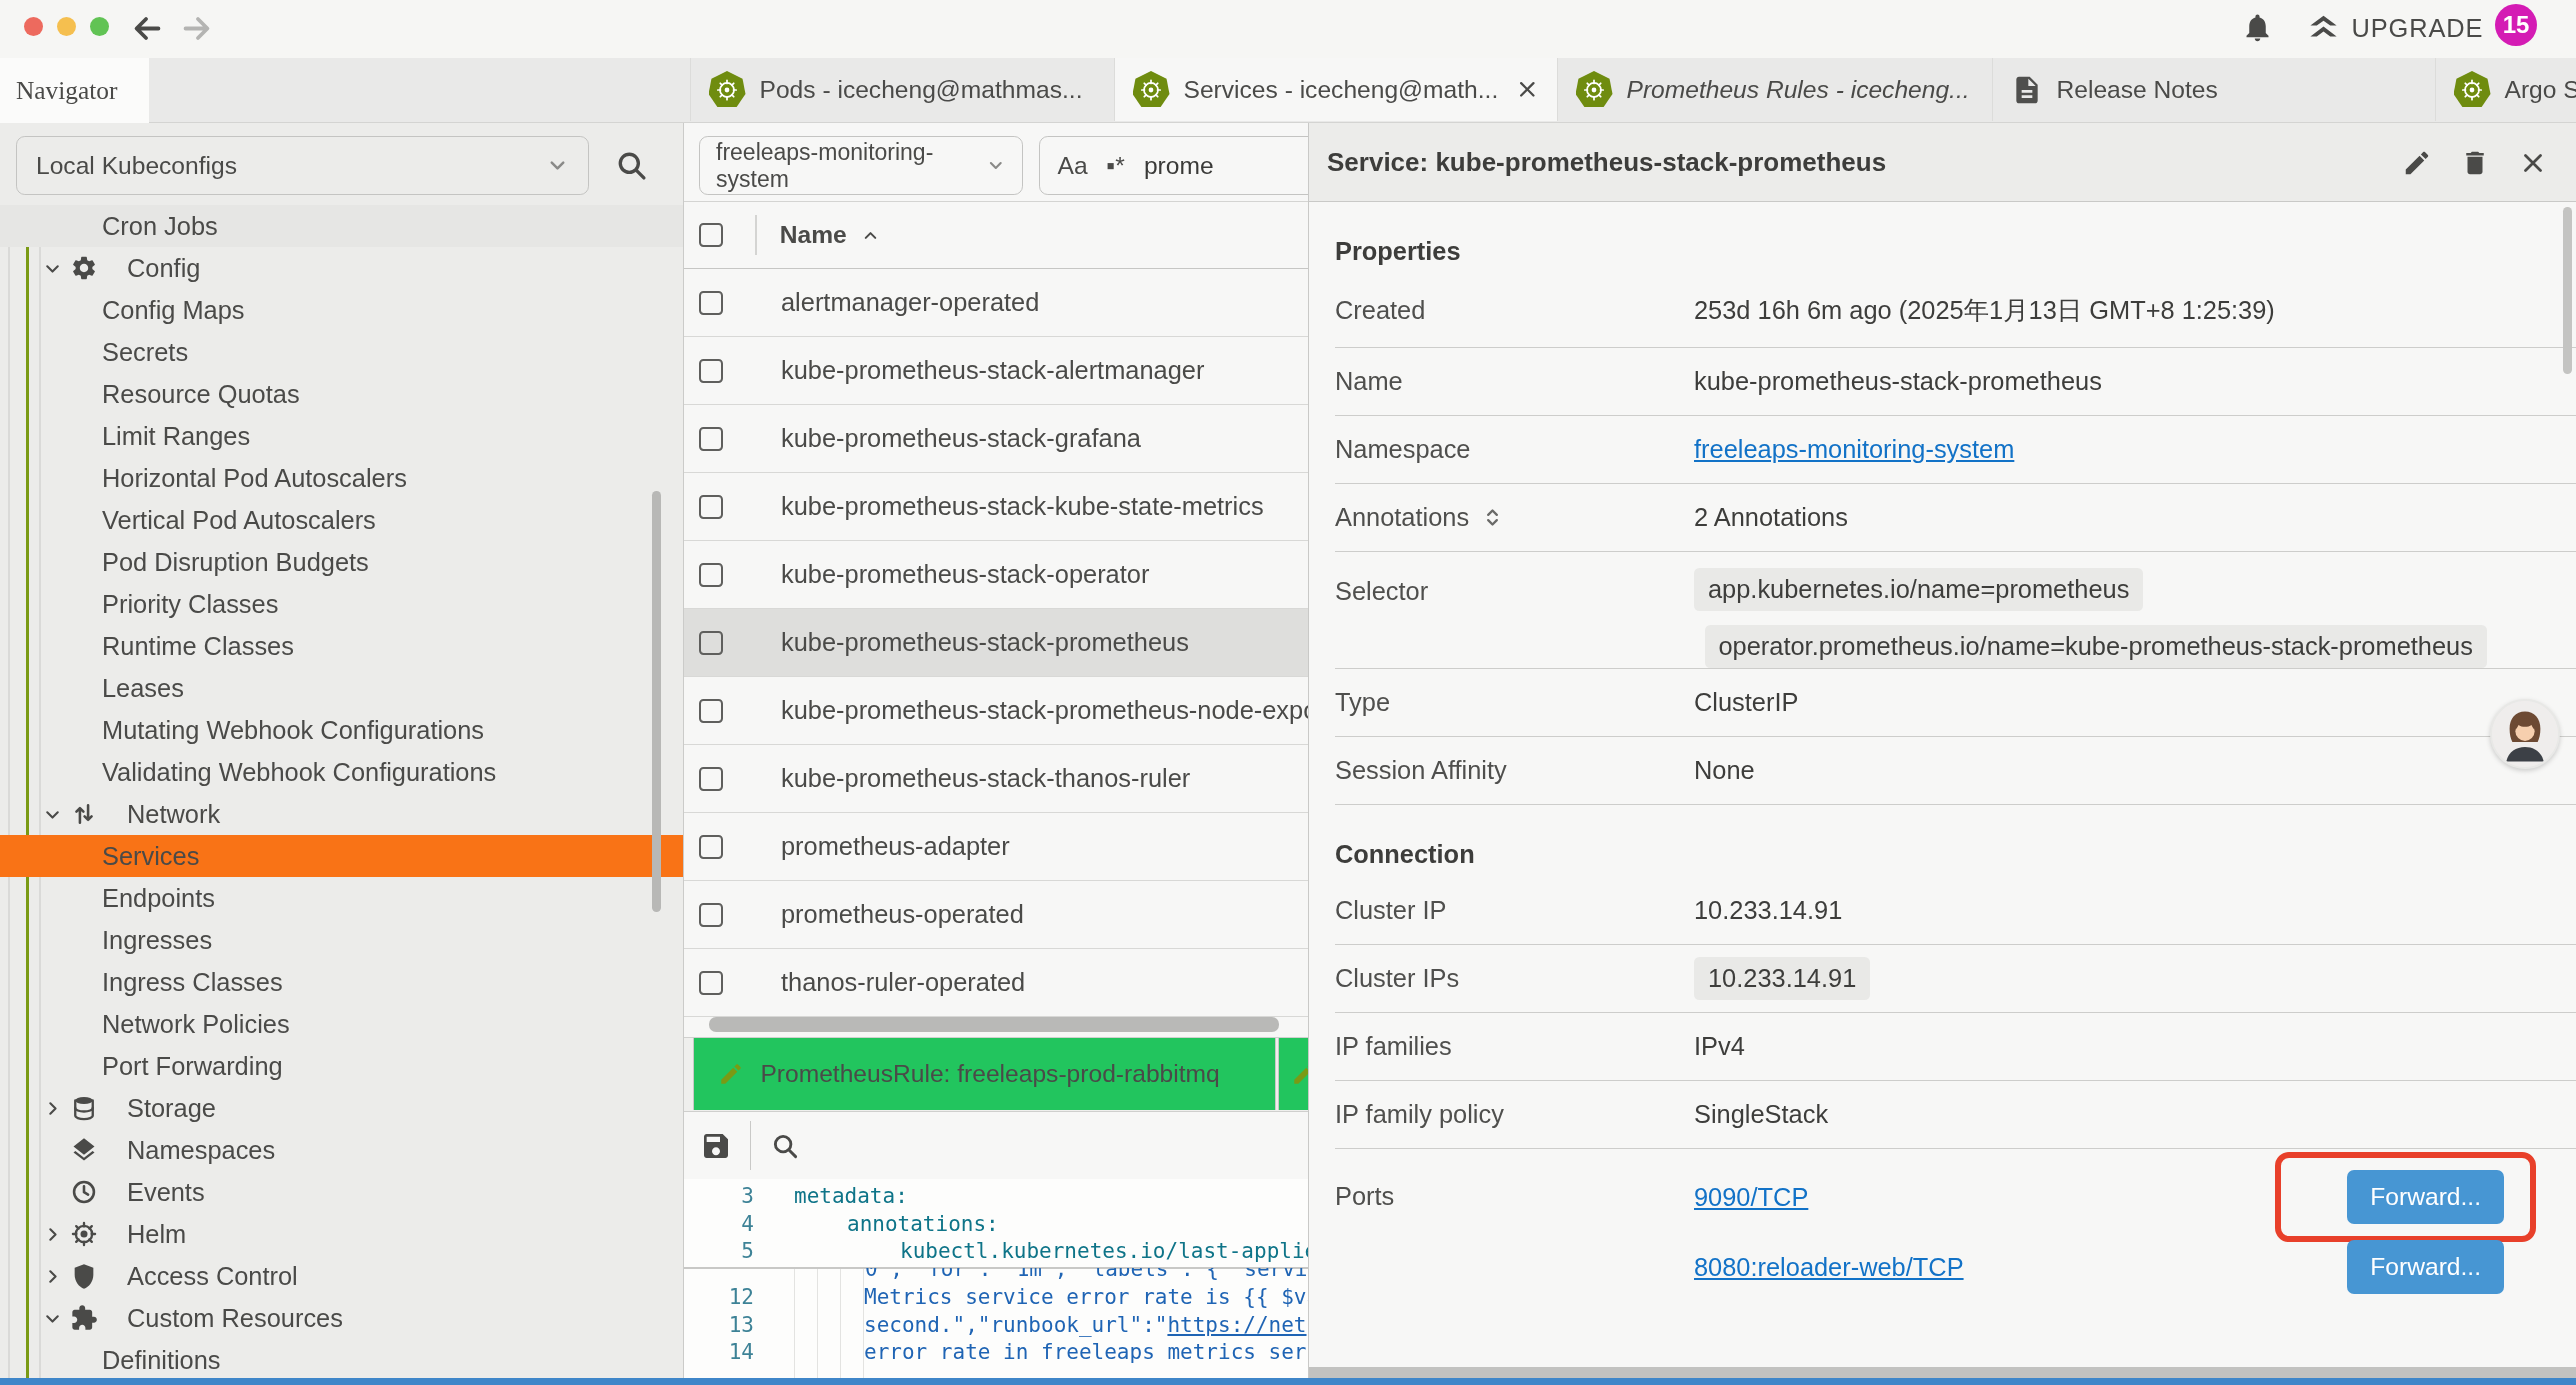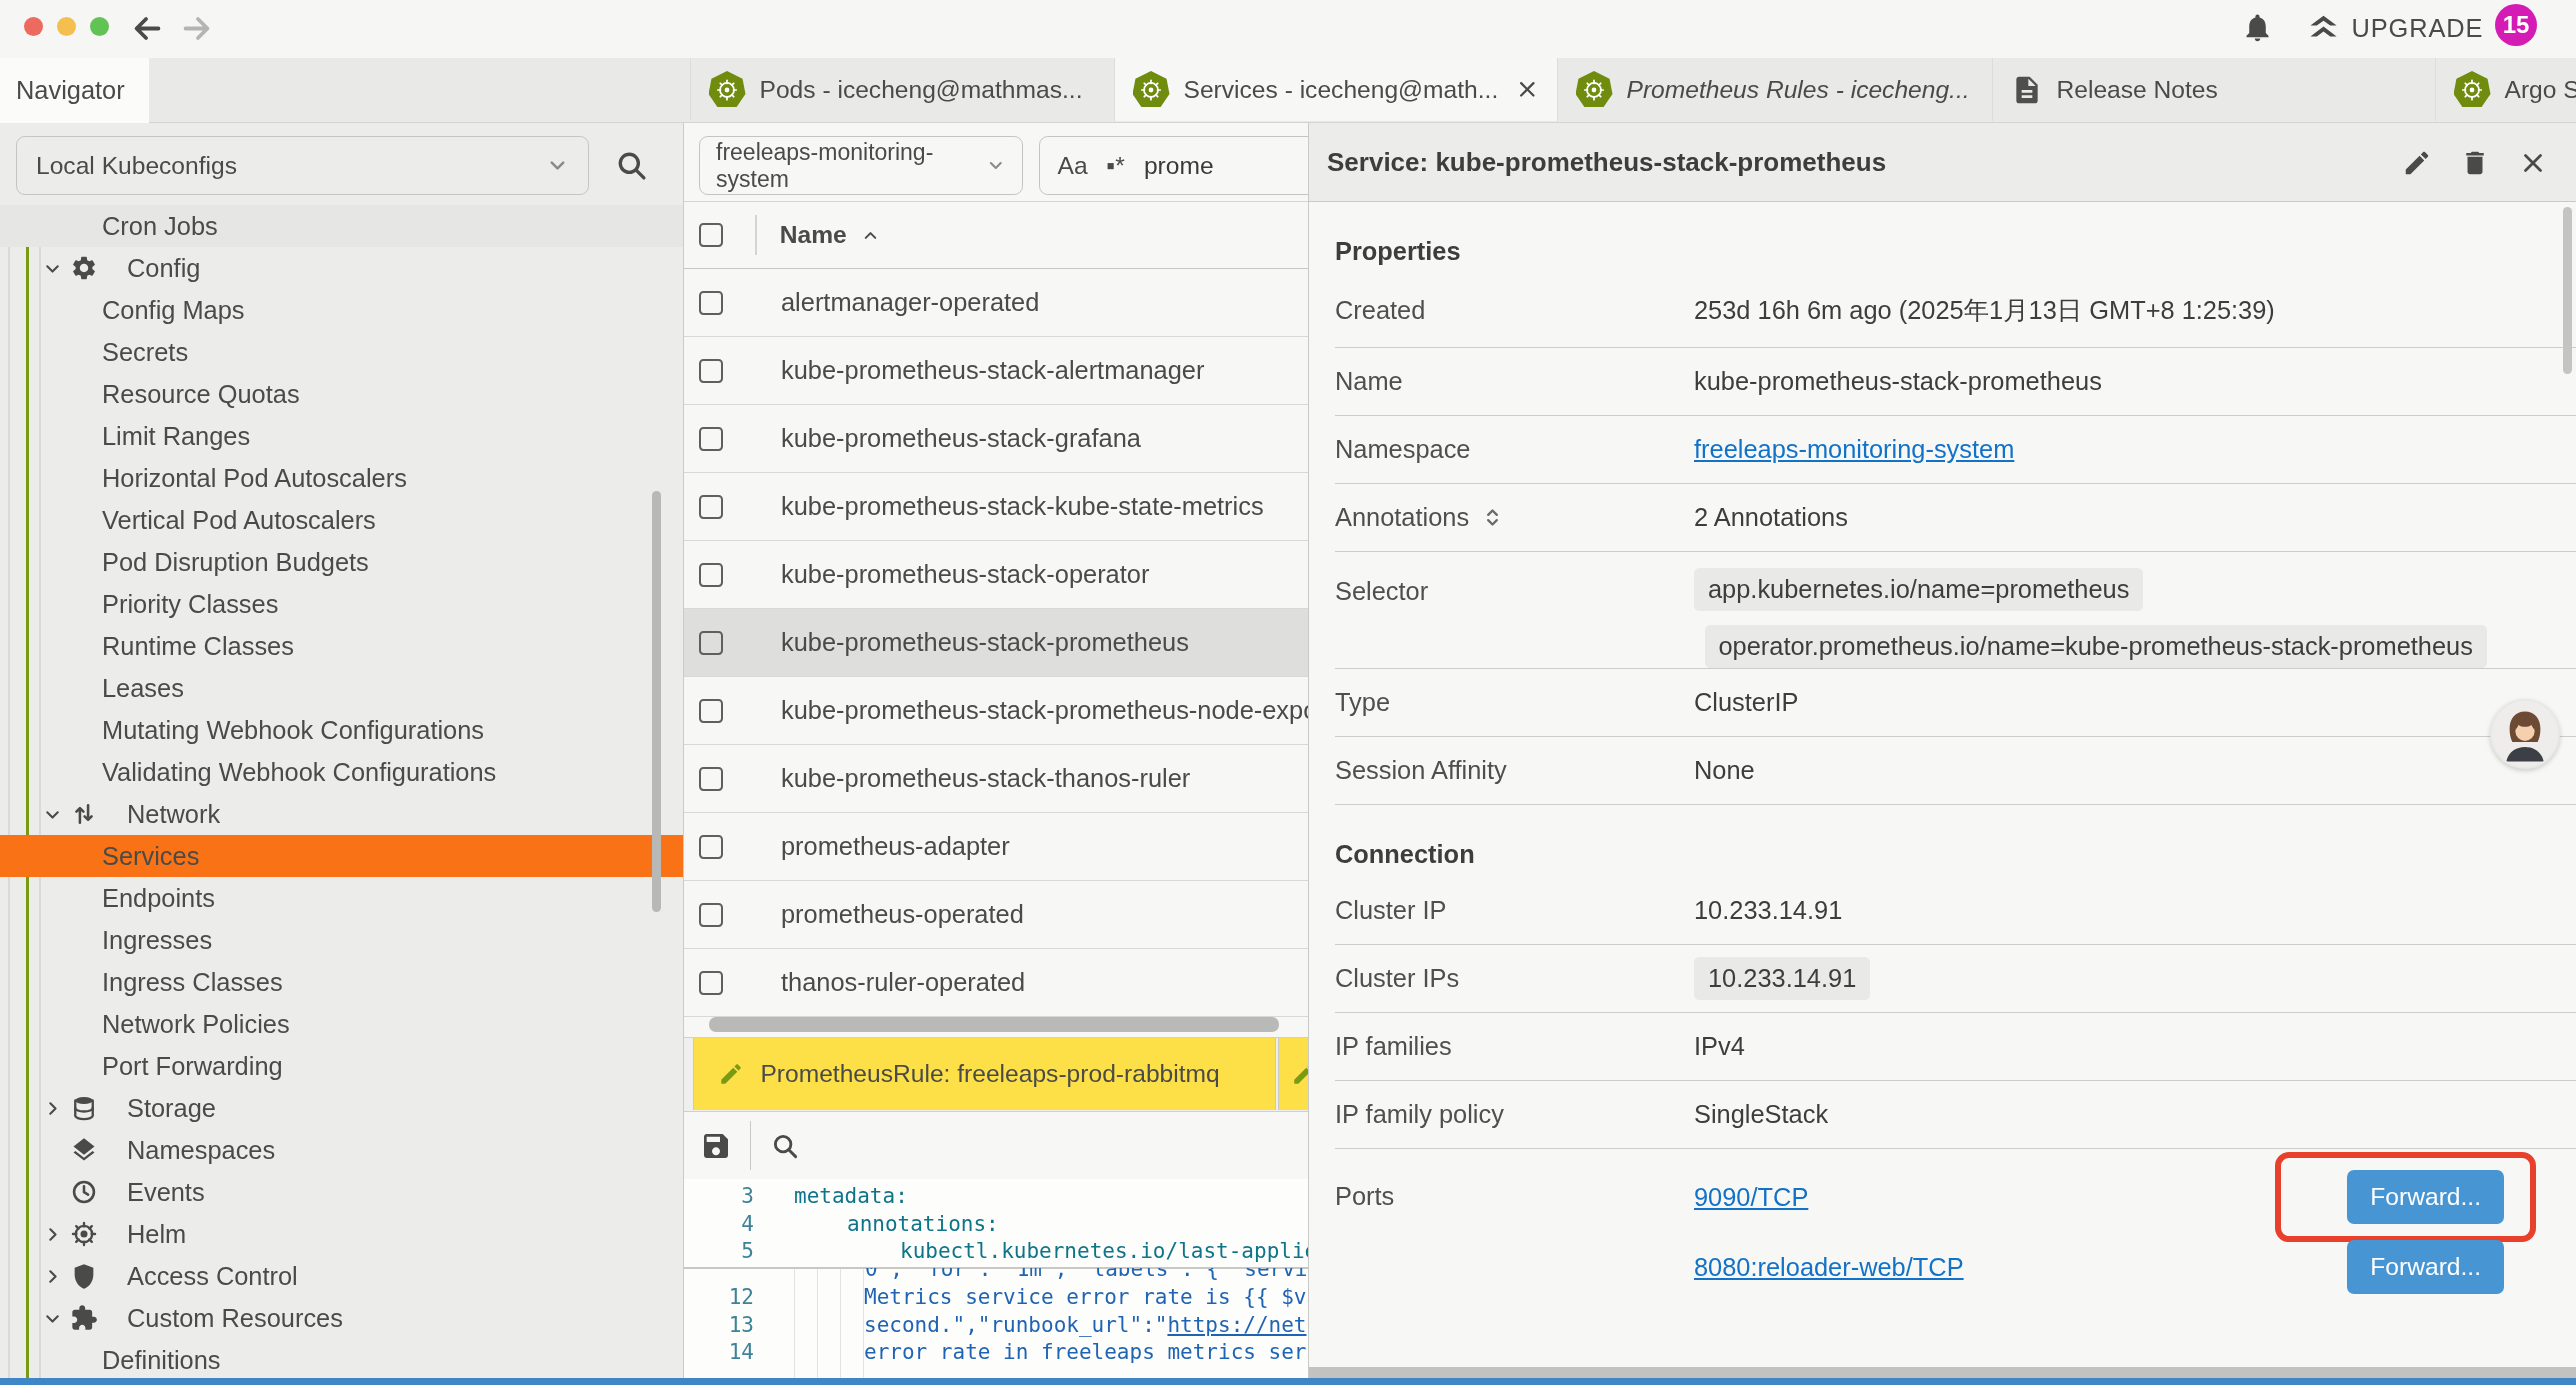--- a/index.html
+++ b/index.html
@@ -19,21 +19,21 @@
   #bell { position:absolute; left:2241px; top:10.5px; width:33px; height:33px; color:#4a4a48; }
   #upgrade { position:absolute; left:2306px; top:10.5px; height:35px; display:flex; align-items:center; gap:10.5px; color:#4a4a48; }
   #upgrade .ic { width:35px; height:35px; }
   #upgrade span { font-size:25.4px; letter-spacing:0.9px; }
   #notif-badge { position:absolute; left:2495px; top:4.4px; width:42px; height:42px; border-radius:50%;
     background:#d41bb4; color:#fff; font-size:24px; font-weight:bold; display:flex; align-items:center; justify-content:center; }
 
   
   #tabstrip { position:absolute; left:0; top:58px; width:2576px; height:65px; background:#e9e9e8; border-bottom:1.8px solid #d4d4d2; }
   #navigator-tab { position:absolute; left:0; top:0; width:149px; height:65px; background:#fbfbfa;
-    display:flex; align-items:center; padding-left:16px; font-size:25.4px; }
+    display:flex; align-items:center; padding-left:16px; font-size:25.4px;font-family:Liberation Serif, serif; }
   #tabs { position:absolute; left:690px; top:0; height:63px; display:flex; }
   .tab { height:63px; display:flex; align-items:center; gap:14px; padding:0 17.5px; font-size:24.6px;
     border-left:1.8px solid #dcdcda; overflow:hidden; white-space:nowrap; background:#e9e9e8; }
   .tab.active { background:#f7f7f6; }
   .tab.italic .tab-label { font-style:italic; }
   #tabs .tab:nth-of-type(1){ width:424px; } #tabs .tab:nth-of-type(2){ width:443px; }
   #tabs .tab:nth-of-type(3){ width:435px; } #tabs .tab:nth-of-type(4){ width:443px; }
   #tabs .tab:nth-of-type(5){ width:141px; }
   .k8sbadge { display:inline-flex; width:37px; height:37px; flex:0 0 37px; background:#6f8c0f; color:#fff;
     clip-path:polygon(50% 0%, 92% 21%, 100% 62%, 76% 97%, 24% 97%, 0% 62%, 8% 21%); align-items:center; justify-content:center; }
@@ -75,21 +75,21 @@
   #hdr-divider { width:1.8px; height:40px; background:#d4d4d2; margin-left:32px; }
   #hdr-name { margin-left:23px; font-size:24.6px; font-weight:bold; color:#4a4a48; display:flex; align-items:center; gap:14px; }
   #hdr-name .ic { width:19px; height:19px; }
   .trow { position:relative; height:68px; display:flex; align-items:center; border-bottom:1.3px solid #d8d8d6; font-size:25.4px; white-space:nowrap; }
   .trow .cbx { margin-left:15px; }
   .trow .rname { margin-left:58px; }
   .trow.selected { background:#dededc; }
   #hscroll { position:absolute; left:24.6px; top:894px; width:570px; height:15px; border-radius:7px; background:#b9b9b7; }
   
   #dock-strip { position:absolute; left:0; top:914px; width:624px; height:75px; background:#efefed; border-top:1.8px solid #d0d0ce; border-bottom:1.8px solid #cfcfcd; }
-  .dock-tab { position:absolute; top:0; height:72px; background:#fde047; border-left:1.8px solid #c9c9c7; border-right:1.8px solid #c9c9c7;
+  .dock-tab { position:absolute; top:0; height:72px; background:#22c55e; border-left:1.8px solid #c9c9c7; border-right:1.8px solid #c9c9c7;
     display:flex; align-items:center; gap:16px; padding-left:24.6px; font-size:24.6px; overflow:hidden; white-space:nowrap; }
   #dock-tab-1 { left:8.8px; width:583px; }
   #dock-tab-2 { left:594px; width:30px; padding-left:12.3px; border-right:none; }
   .pencil-green { width:26px; height:26px; flex:0 0 26px; color:#7a9a14; }
   #dock-toolbar { position:absolute; left:0; top:989px; width:624px; height:67px; display:flex; align-items:center; }
   #save-btn { width:32px; height:32px; margin-left:16px; color:#4a4a48; }
   #tb-div { width:1.8px; height:49px; background:#c9c9c7; margin-left:17.5px; }
   #editor-search-btn { width:30px; height:30px; margin-left:19px; color:#4a4a48; }
   
   #editor { position:absolute; left:0; top:1056px; width:624px; height:200px; background:#fdfdfc;

